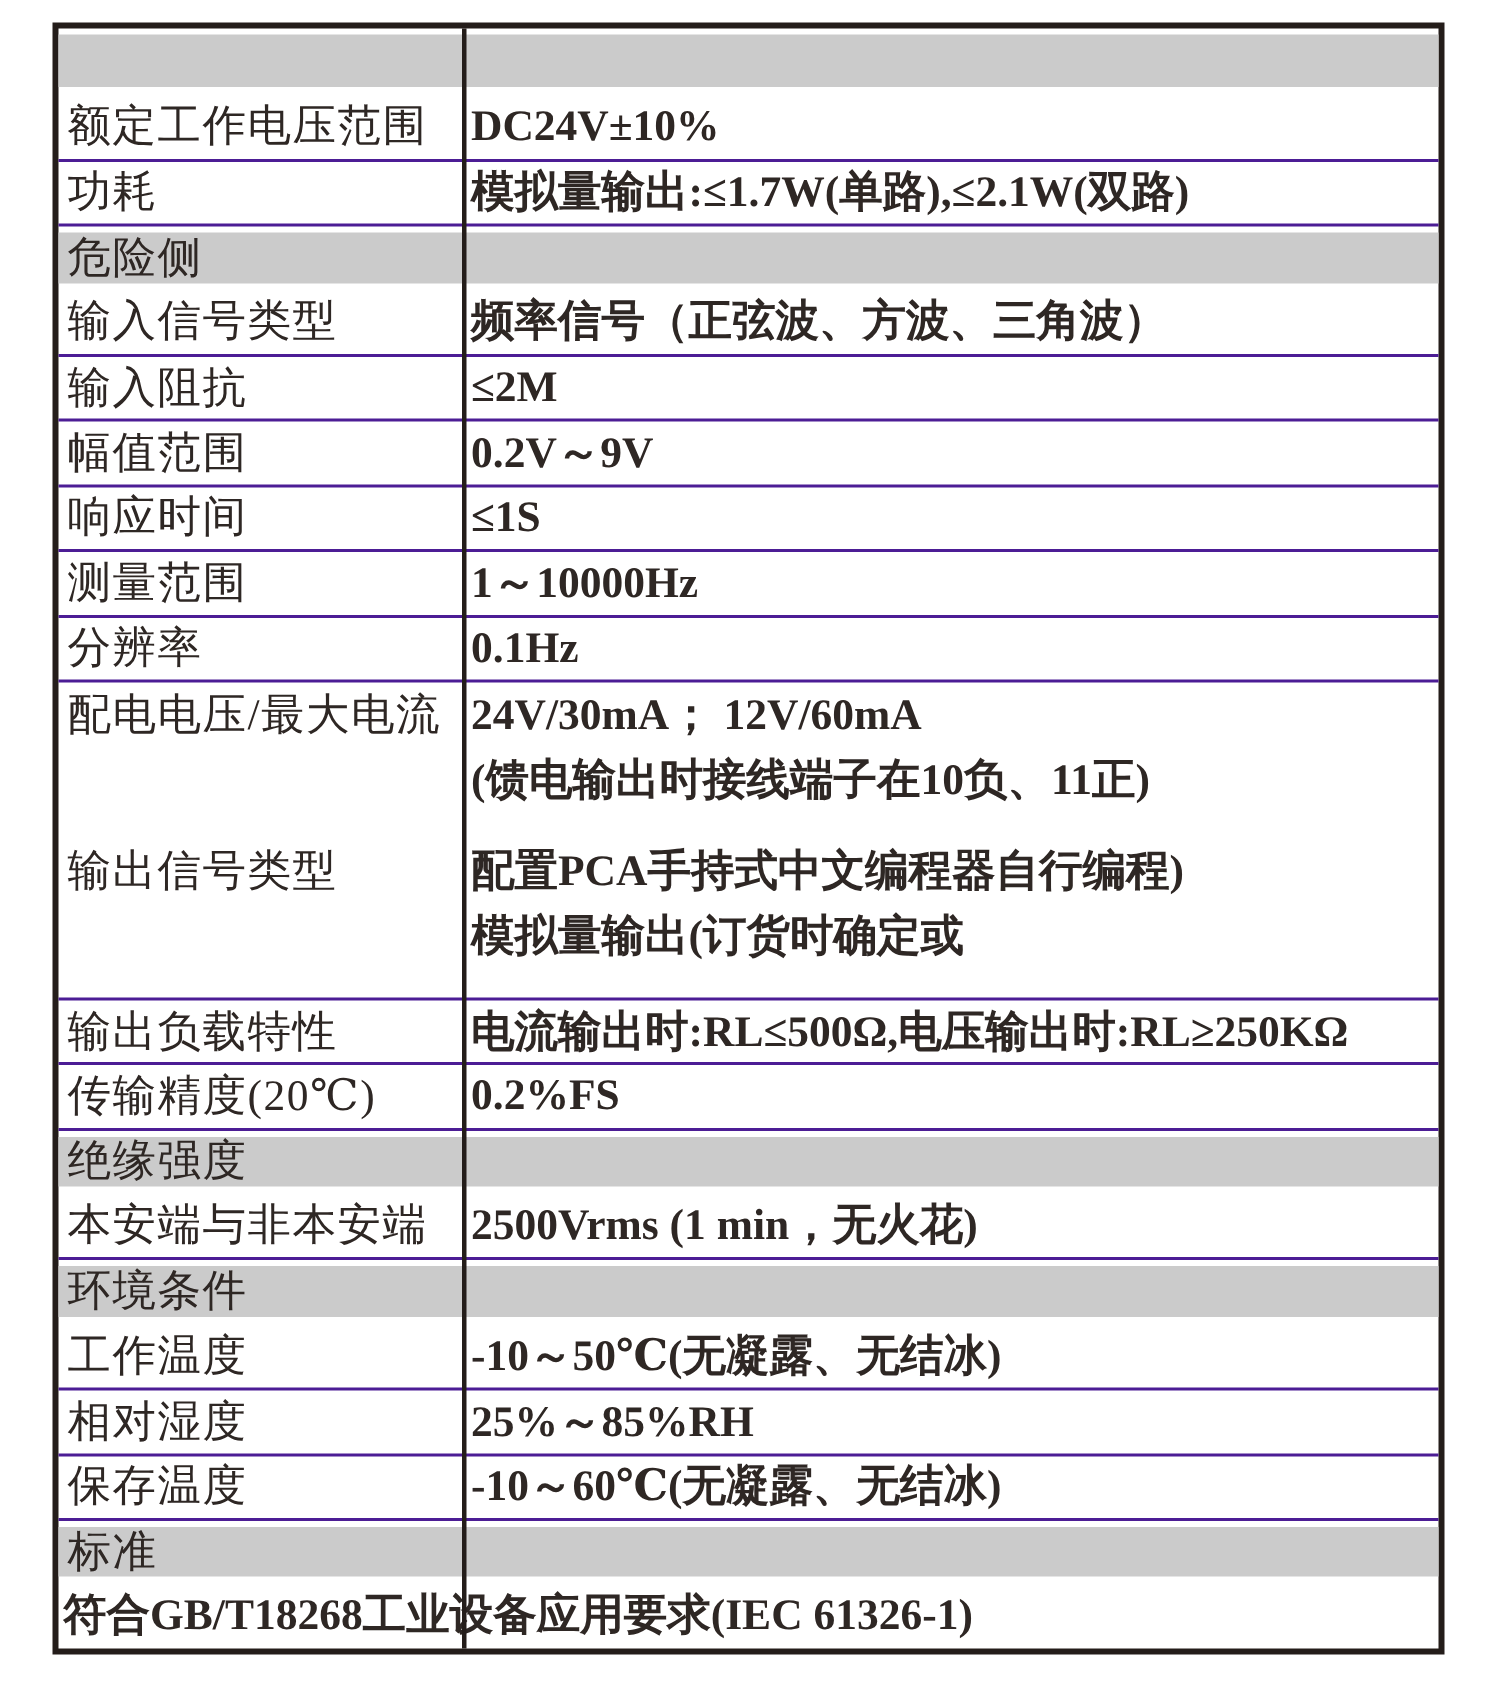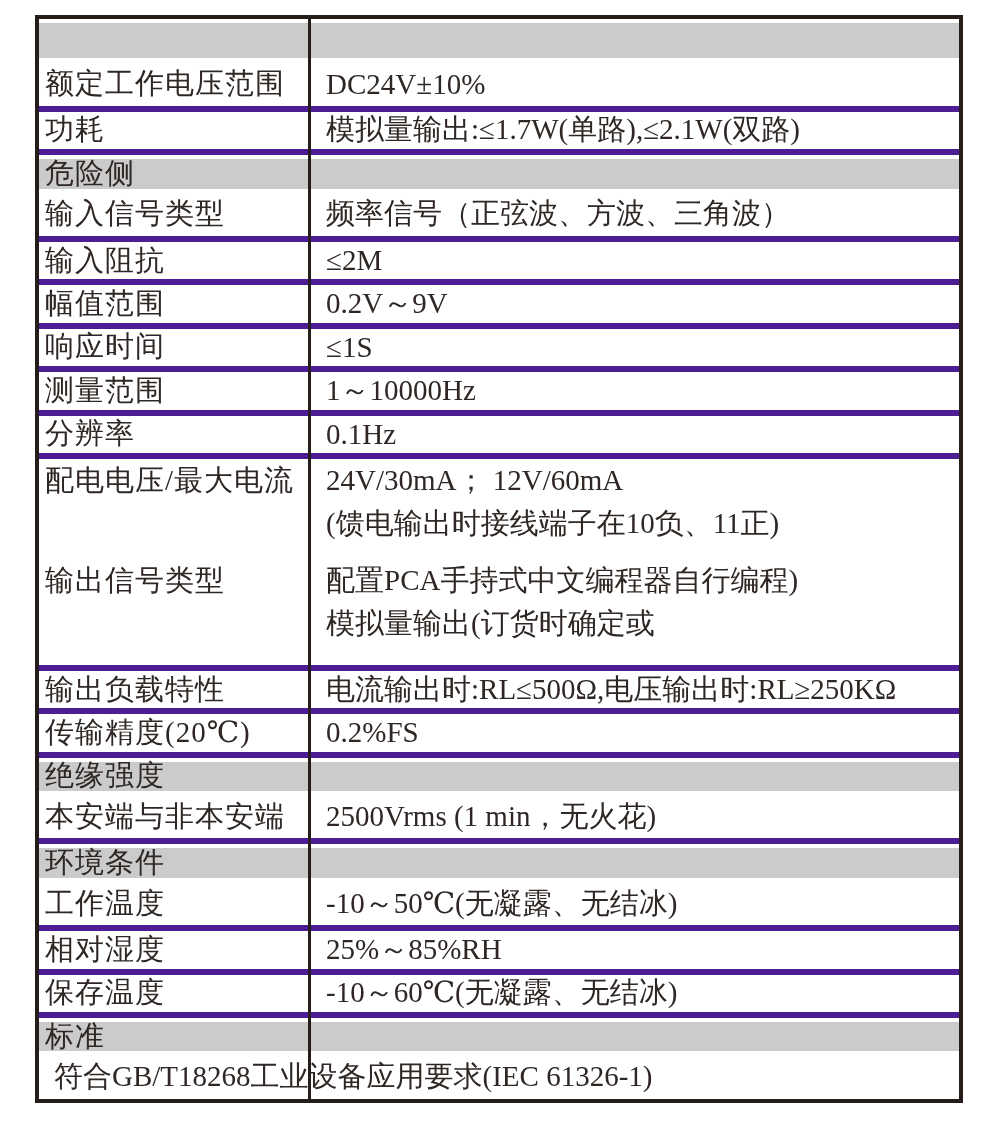--- a/index.html
+++ b/index.html
@@ -19,40 +19,41 @@
     position:absolute;top:0;bottom:0;left:269px;width:3px;
     background:#241d1a;z-index:3;
   }
   .row{
     position:relative;
     height:43.4px;
     display:flex;
     box-sizing:border-box;
   }
   .row.double{height:106px;}
-  .row.ruled{border-top:6px solid #4c1d95;}
+  .row.ruled{border-top:2px solid #4c1d95;}
   .section-band{
     position:absolute;left:0;right:0;top:4px;bottom:4px;
     background:#cbcbcb;z-index:0;
   }
   .cell{
     position:relative;z-index:1;
     display:flex;flex-direction:column;justify-content:center;
     box-sizing:border-box;
     white-space:nowrap;
     overflow:hidden;
   }
   .cell-label{
     width:272px;flex:0 0 272px;
     padding-left:6px;
     letter-spacing:1px;
   }
   .cell-value{
     flex:1 1 auto;
-    padding-left:15px;
+    padding-left:3px;
+    font-weight:bold;
   }
   .row.double .cell{justify-content:flex-start;}
   .line{
     height:43.4px;
     display:flex;align-items:center;
     font-size:29px;
   }
   .row .cell-label .line{font-size:29px;}
 </style>
 </head>

